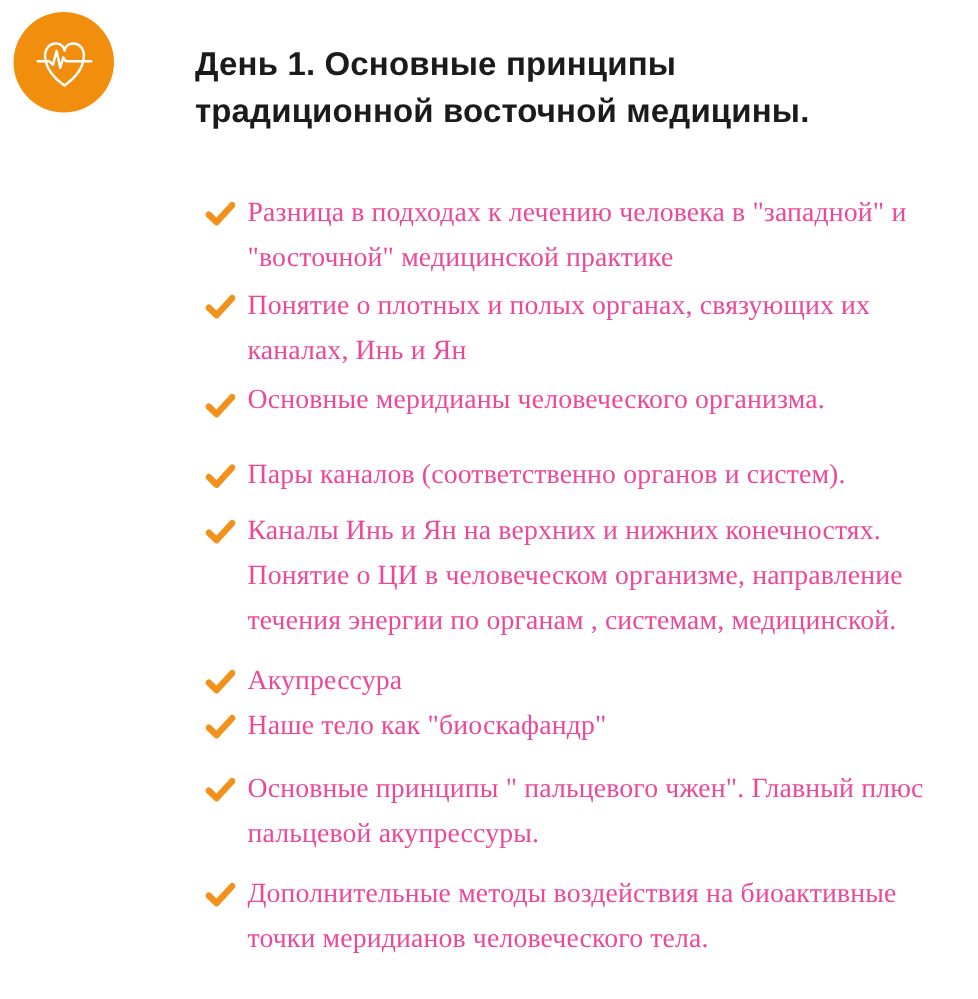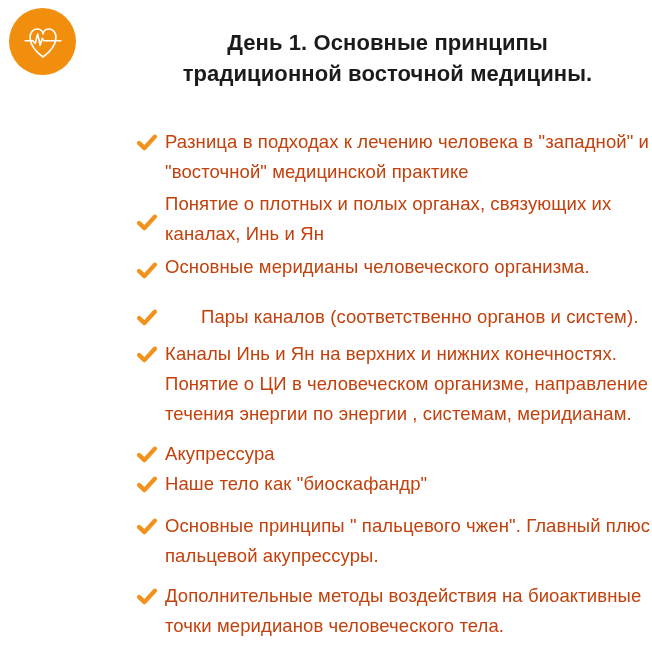--- a/index.html
+++ b/index.html
@@ -31,21 +31,20 @@
     position: absolute;
     left: 130px;
     top: 12px;
     width: 515px;
     font-size: 22px;
     font-weight: 700;
     line-height: 31px;
     color: #1b1b1b;
     white-space: pre-line;
     letter-spacing: 0.1px;
-    text-align: center;
   }
 
   
   .topics-list {
     position: absolute;
     left: 137px;
     top: 127px;
     width: 515px;
   }
   .item {
@@ -55,29 +54,30 @@
   .item .check {
     flex: 0 0 auto;
     width: 20px;
     height: 17px;
     margin-top: 7px;
     margin-right: 8px;
   }
   .item-text {
     font-size: 18.5px;
     line-height: 30px;
-    color: #c2410c;
+    color: #ec4899;
     white-space: pre-line;
     letter-spacing: 0.1px;
+    font-family: Liberation Serif, serif;
   }
   
   .item:nth-child(1) { margin-bottom: 2px; }
-  .item:nth-child(2) { margin-bottom: 3px; align-items: center; }
+  .item:nth-child(2) { margin-bottom: 3px; }
   .item:nth-child(3) { margin-bottom: 20px; align-items: center; }
-  .item:nth-child(4) { margin-bottom: 7px; gap: 36px; }
+  .item:nth-child(4) { margin-bottom: 7px; }
   .item:nth-child(5) { margin-bottom: 10px; }
   .item:nth-child(6) { margin-bottom: 0; }
   .item:nth-child(7) { margin-bottom: 12px; }
   .item:nth-child(8) { margin-bottom: 10px; }
   .item:nth-child(9) { margin-bottom: 0; }
 </style>
 </head>
 <body>
 
 <div class="icon-circle">
@@ -116,21 +116,21 @@
       <path d="M2.2 8.6 L7.4 13.6 L17.8 2.2" stroke="#F2921C" stroke-width="4.3" stroke-linecap="round" stroke-linejoin="round"></path>
     </svg>
     <div class="item-text">Пары каналов (соответственно органов и систем).</div>
   </div>
     <div class="item">
     <svg class="check" viewBox="0 0 20 16" fill="none" xmlns="http://www.w3.org/2000/svg">
       <path d="M2.2 8.6 L7.4 13.6 L17.8 2.2" stroke="#F2921C" stroke-width="4.3" stroke-linecap="round" stroke-linejoin="round"></path>
     </svg>
     <div class="item-text">Каналы Инь и Ян на верхних и нижних конечностях.
 Понятие о ЦИ в человеческом организме, направление
-течения энергии по энергии , системам, меридианам.</div>
+течения энергии по органам , системам, медицинской.</div>
   </div>
     <div class="item">
     <svg class="check" viewBox="0 0 20 16" fill="none" xmlns="http://www.w3.org/2000/svg">
       <path d="M2.2 8.6 L7.4 13.6 L17.8 2.2" stroke="#F2921C" stroke-width="4.3" stroke-linecap="round" stroke-linejoin="round"></path>
     </svg>
     <div class="item-text">Акупрессура</div>
   </div>
     <div class="item">
     <svg class="check" viewBox="0 0 20 16" fill="none" xmlns="http://www.w3.org/2000/svg">
       <path d="M2.2 8.6 L7.4 13.6 L17.8 2.2" stroke="#F2921C" stroke-width="4.3" stroke-linecap="round" stroke-linejoin="round"></path>

